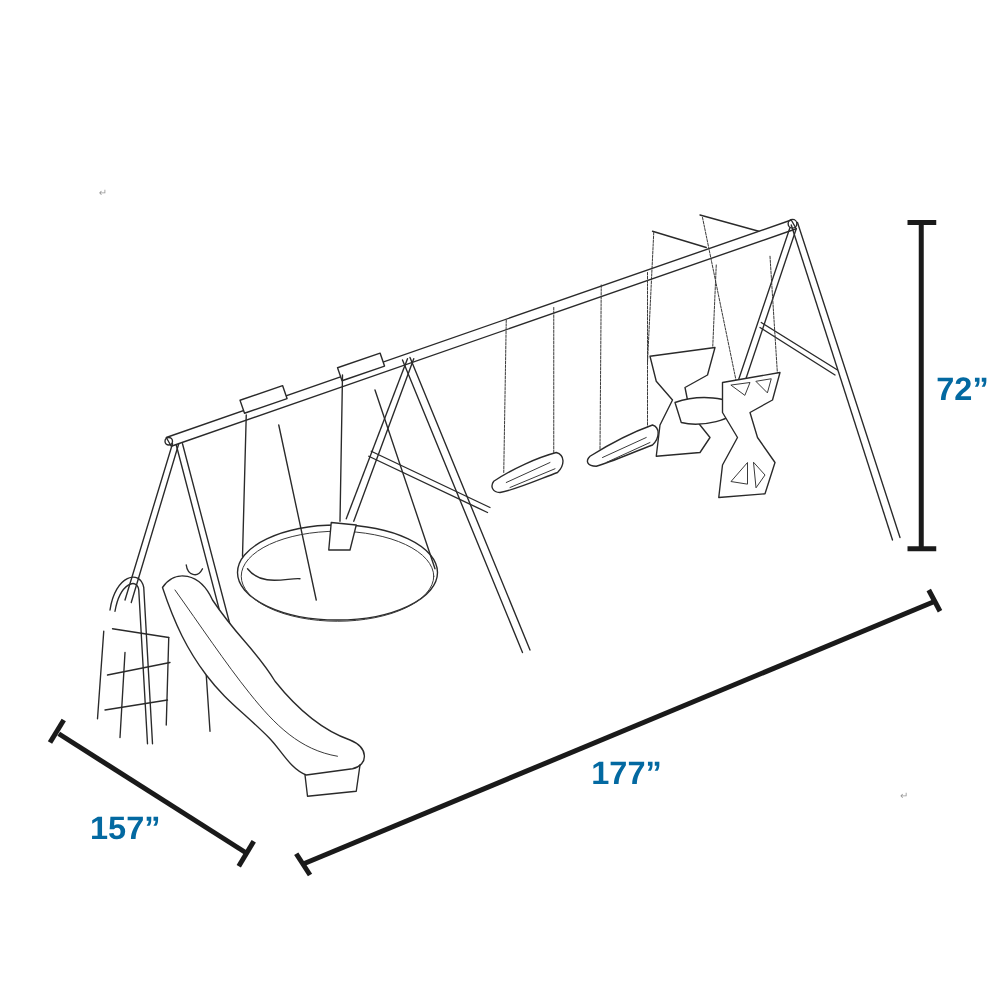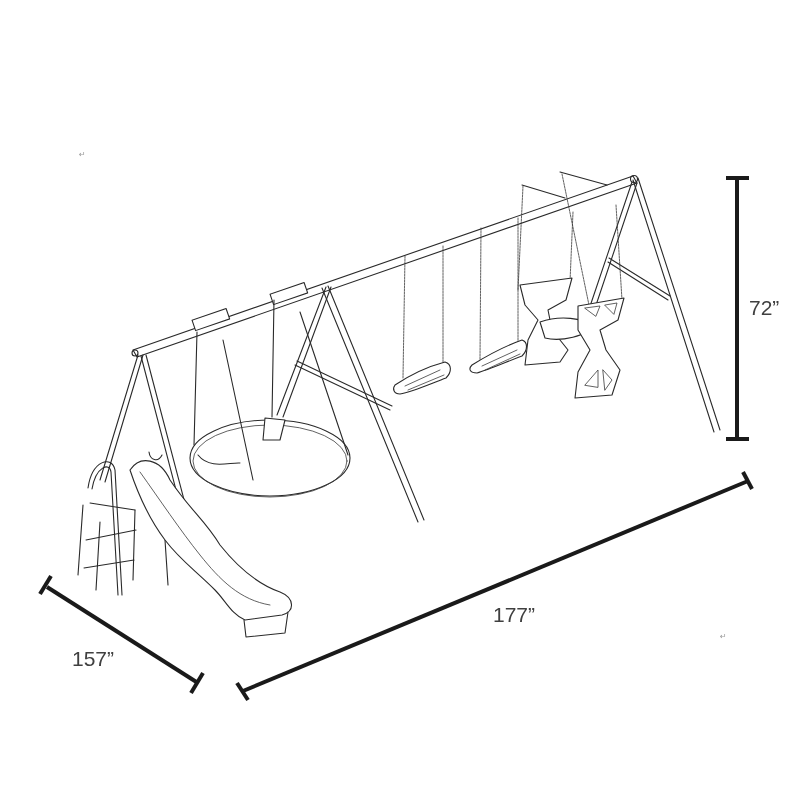--- a/index.html
+++ b/index.html
@@ -1,18 +1,18 @@
 <!DOCTYPE html>
 <html><head>
   <meta charset="utf-8">
   <style>
     html, body { margin: 0; padding: 0; background: #ffffff; }
     body { width: 800px; height: 800px; position: relative; overflow: hidden; font-family: "Liberation Sans", sans-serif; }
     #stage { position: absolute; left: 0; top: 0; width: 800px; height: 800px; }
-    .dim-label { position: absolute; font-family: "Liberation Sans", sans-serif; font-weight: normal; font-size: 21px; color: #404040; white-space: nowrap; }
+    .dim-label { position: absolute; font-family: "Liberation Sans", sans-serif; font-weight: bold; font-size: 26px; color: #0369a1; white-space: nowrap; }
     .mark { position: absolute; font-size: 8px; color: #9a9a9a; font-family: "DejaVu Sans", sans-serif; }
     svg .ln { fill: none; stroke: #2a2a2a; stroke-width: 1.1; stroke-linecap: round; stroke-linejoin: round; }
     svg .thin { fill: none; stroke: #3a3a3a; stroke-width: 0.8; stroke-linecap: round; }
     svg .fillw { fill: #ffffff; stroke: #2a2a2a; stroke-width: 1.1; stroke-linejoin: round; }
     svg .dim { fill: none; stroke: #1a1a1a; stroke-width: 4; stroke-linecap: butt; }
   </style>
 </head>
 <body>
 
 <div id="stage">
@@ -117,18 +117,18 @@
       <path class="dim" d="M743,472 L752,489"></path>
     </g>
     <g>
       <path class="dim" d="M47,587 L198,683"></path>
       <path class="dim" d="M40,594 L51,576"></path>
       <path class="dim" d="M191,693 L203,673"></path>
     </g>
   </svg>
 
   <span class="dim-label" style="left:749px; top:296px;">72”</span>
-  <span class="dim-label" style="left:493px; top:603px;">177”</span>
+  <span class="dim-label" style="left:473px; top:603px;">177”</span>
   <span class="dim-label" style="left:72px; top:647px;">157”</span>
 
   <span class="mark" style="left:79px; top:150px;">↵</span>
   <span class="mark" style="left:720px; top:632px;">↵</span>
 </div>
 
 </body></html>

